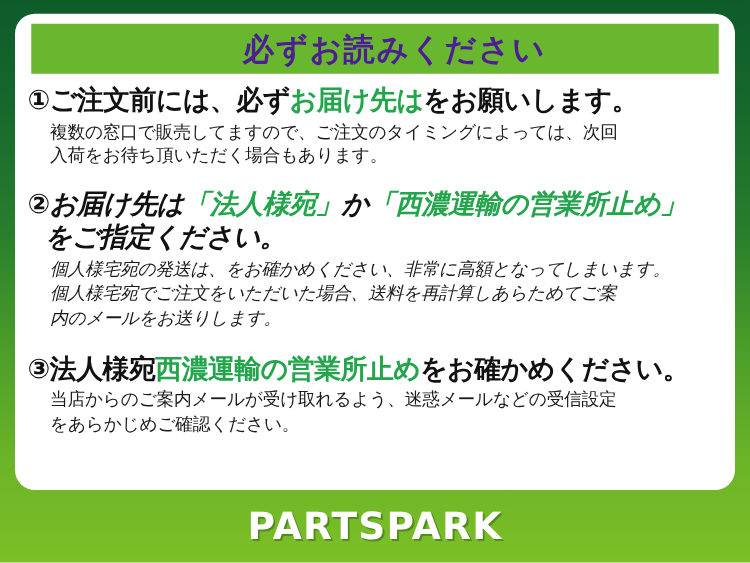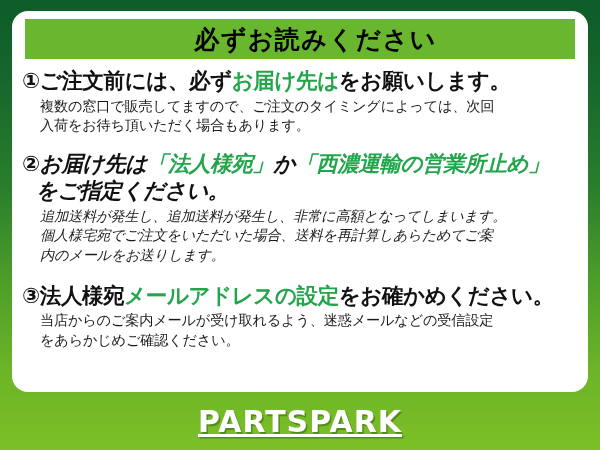--- a/index.html
+++ b/index.html
@@ -47,21 +47,21 @@
     left: 13px;
     top: 8px;
     width: 550px;
     height: 40px;
     background: #69b62f;
     display: flex;
     align-items: center;
     justify-content: center;
   }
   .header-title {
-    color: #000000;
+    color: #4c1d95;
     font-size: 25px;
     font-weight: bold;
     letter-spacing: 1.5px;
     line-height: 1;
     white-space: nowrap;
     margin-left: 31px;
   }
 
   
   .items {
@@ -115,21 +115,20 @@
     display: flex;
     align-items: center;
     justify-content: center;
   }
   .brand {
     color: #ffffff;
     font-size: 30px;
     font-weight: bold;
     letter-spacing: 1px;
     text-shadow: 1.5px 1.5px 0 rgba(40,80,20,0.45);
-    text-decoration: underline;
   }
 </style>
 </head>
 <body>
 
 <div id="notice-banner">
 
   <div id="notice-card">
 
     <div class="header-bar">
@@ -147,29 +146,29 @@
           <div>入荷をお待ち頂いただく場合もあります。</div>
         </div>
       </div>
 
       <div class="item" id="item-2">
         <div class="item-heading">
           <span>②</span><span>お届け先は</span><span class="hl">「法人様宛」</span><span>か</span><span class="hl">「西濃運輸の営業所止め」</span>
         </div>
         <div class="item-heading heading-line-2">をご指定ください。</div>
         <div class="item-body">
-          <div>追加送料が発生し、追加送料が発生し、非常に高額となってしまいます。</div>
+          <div>個人様宅宛の発送は、をお確かめください、非常に高額となってしまいます。</div>
           <div>個人様宅宛でご注文をいただいた場合、送料を再計算しあらためてご案</div>
           <div>内のメールをお送りします。</div>
         </div>
       </div>
 
       <div class="item" id="item-3">
         <div class="item-heading">
-          <span>③</span><span>法人様宛</span><span class="hl">メールアドレスの設定</span><span>をお確かめください。</span>
+          <span>③</span><span>法人様宛</span><span class="hl">西濃運輸の営業所止め</span><span>をお確かめください。</span>
         </div>
         <div class="item-body">
           <div>当店からのご案内メールが受け取れるよう、迷惑メールなどの受信設定</div>
           <div>をあらかじめご確認ください。</div>
         </div>
       </div>
 
     </div>
   </div>
 

